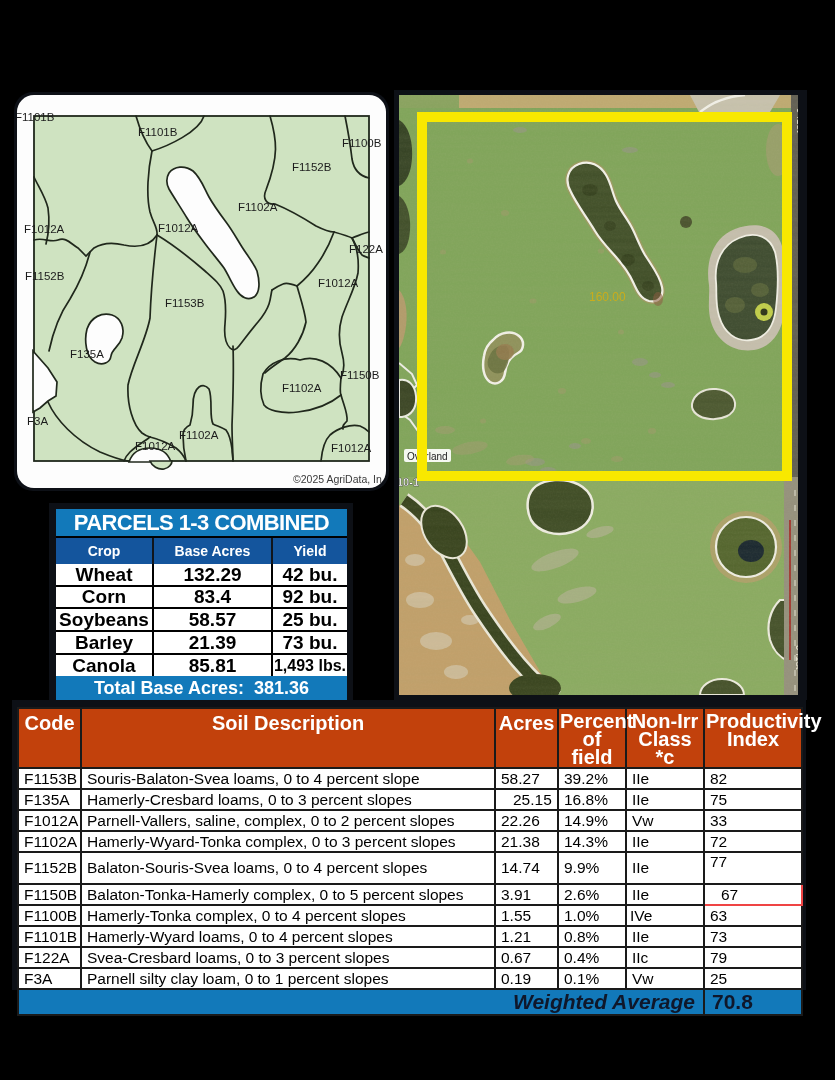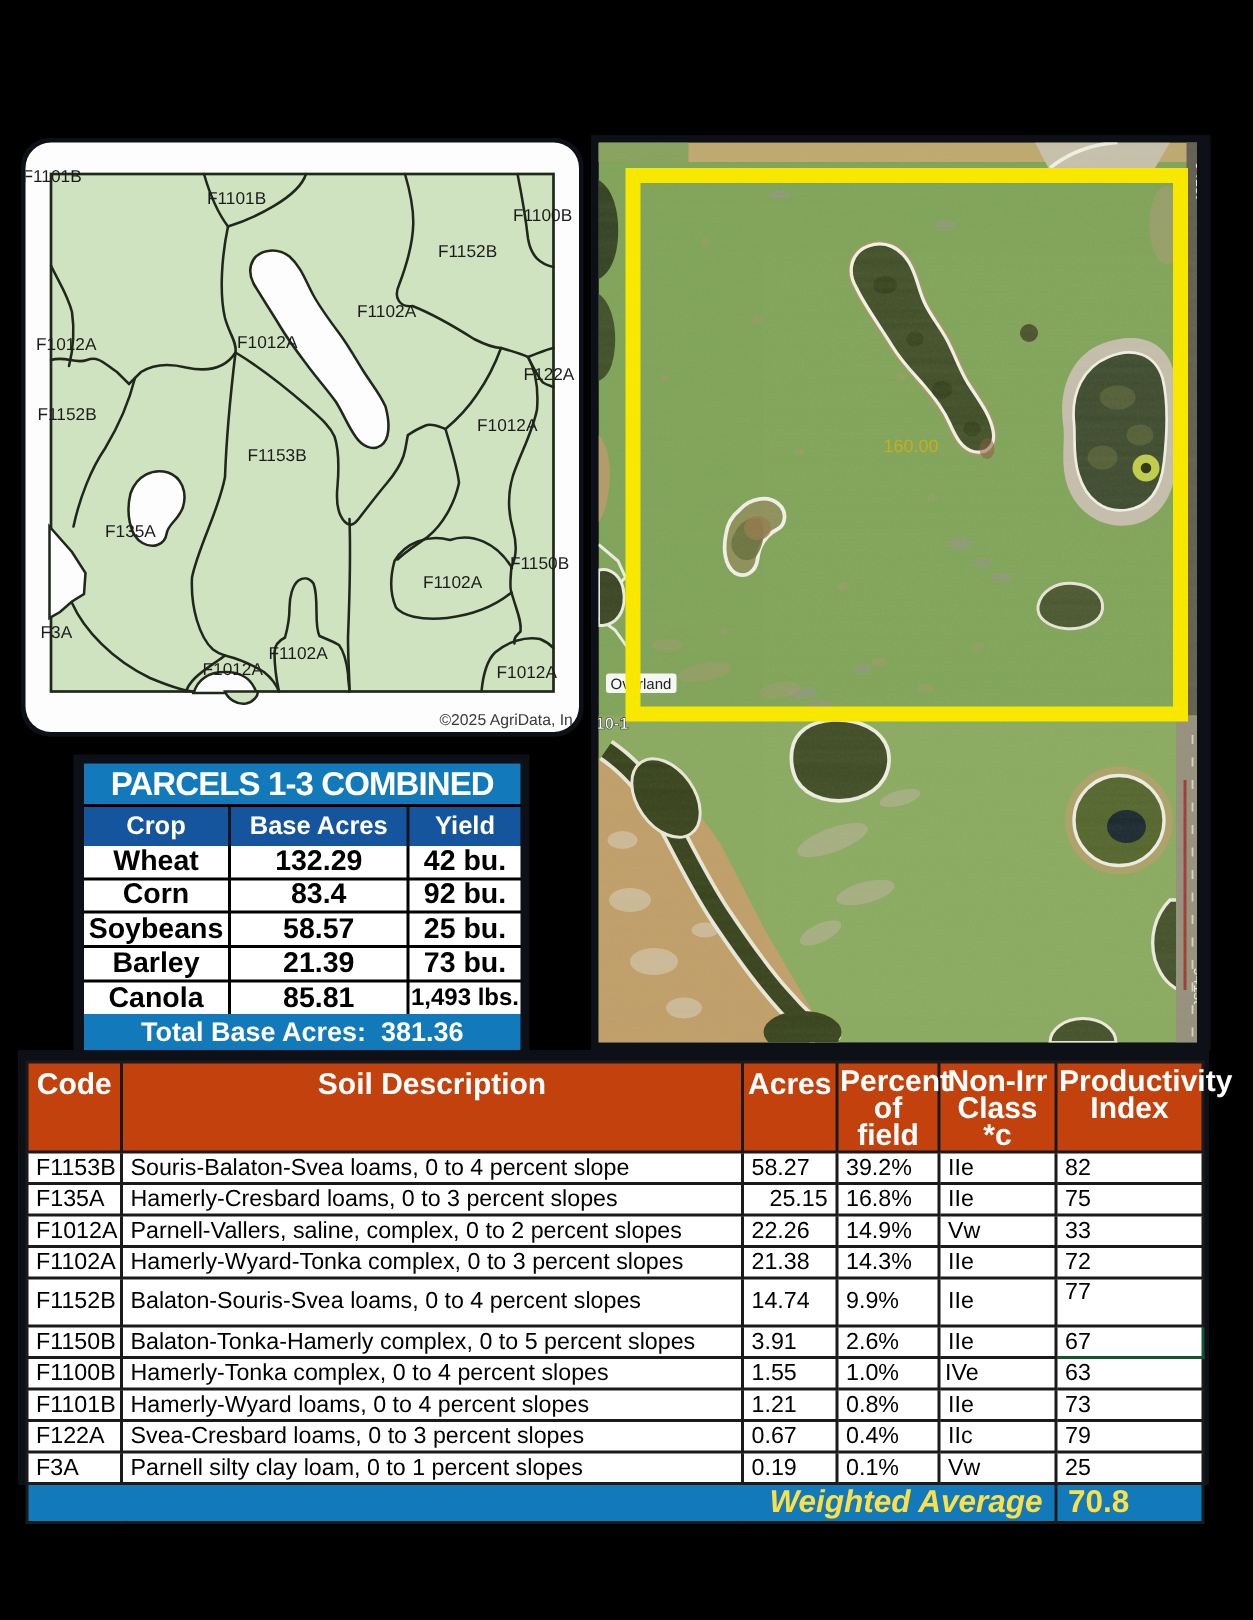--- a/index.html
+++ b/index.html
@@ -263,21 +263,21 @@
 
   <text x="796" y="645" font-size="10" fill="#e8e4d4" transform="rotate(90 796 645)">941st</text>
 </svg>
 
 <div class="abs" style="left:49px;top:503px;width:304px;height:203px;background:#0d1016;"></div>
 
 <div class="abs" style="left:56px;top:509px;width:291px;height:191px;background:#000;">
 
   <div class="abs" style="left:0;top:0;width:291px;height:27px;background:#1279ba;color:#fff;font-size:22px;font-weight:bold;text-align:center;line-height:27px;letter-spacing:-0.6px;">PARCELS 1-3 COMBINED</div>
 
-  <div class="abs" style="left:0;top:29px;width:291px;height:26px;background:#14559d;color:#fff;font-size:17px;font-weight:bold;">
+  <div class="abs" style="left:0;top:29px;width:291px;height:26px;background:#14559d;color:#fff;font-size:14px;font-weight:bold;">
     <div class="abs" style="left:0;top:0;width:96px;text-align:center;line-height:26px;">Crop</div>
     <div class="abs" style="left:96px;top:0;width:2px;height:26px;background:#10151c;"></div>
     <div class="abs" style="left:98px;top:0;width:117px;text-align:center;line-height:26px;">Base Acres</div>
     <div class="abs" style="left:215px;top:0;width:2px;height:26px;background:#10151c;"></div>
     <div class="abs" style="left:217px;top:0;width:74px;text-align:center;line-height:26px;">Yield</div>
   </div>
 
   <div class="abs" style="left:0;top:55px;width:291px;height:80px;font-size:19px;font-weight:bold;color:#000;">
 
     <div class="abs" style="left:0;top:0;width:96px;height:21px;background:#fff;text-align:center;line-height:21px;">Wheat</div>
@@ -370,21 +370,21 @@
     <td style="border:2px solid #1a1a1a;padding:0 0 0 5px;">IIe</td>
     <td style="border:2px solid #1a1a1a;padding:0 0 12px 5px;">77</td>
   </tr>
 
   <tr style="height:21px;background:#fff;font-size:15.5px;">
     <td style="border:2px solid #1a1a1a;padding:0 0 0 5px;">F1150B</td>
     <td style="border:2px solid #1a1a1a;padding:0 0 0 5px;">Balaton-Tonka-Hamerly complex, 0 to 5 percent slopes</td>
     <td style="border:2px solid #1a1a1a;padding:0 0 0 5px;">3.91</td>
     <td style="border:2px solid #1a1a1a;padding:0 0 0 5px;">2.6%</td>
     <td style="border:2px solid #1a1a1a;padding:0 0 0 5px;">IIe</td>
-    <td style="border:2px solid #14532d;padding:0 0 0 5px;">67</td>
+    <td style="border:2px solid #ef4444;padding:0 0 0 16px;">67</td>
   </tr>
 
   <tr style="height:21px;background:#fff;font-size:15.5px;">
     <td style="border:2px solid #1a1a1a;padding:0 0 0 5px;">F1100B</td>
     <td style="border:2px solid #1a1a1a;padding:0 0 0 5px;">Hamerly-Tonka complex, 0 to 4 percent slopes</td>
     <td style="border:2px solid #1a1a1a;padding:0 0 0 5px;">1.55</td>
     <td style="border:2px solid #1a1a1a;padding:0 0 0 5px;">1.0%</td>
     <td style="border:2px solid #1a1a1a;padding:0 0 0 3px;">IVe</td>
     <td style="border:2px solid #1a1a1a;padding:0 0 0 5px;">63</td>
   </tr>
@@ -409,18 +409,18 @@
 
   <tr style="height:21px;background:#fff;font-size:15.5px;">
     <td style="border:2px solid #1a1a1a;padding:0 0 0 5px;">F3A</td>
     <td style="border:2px solid #1a1a1a;padding:0 0 0 5px;">Parnell silty clay loam, 0 to 1 percent slopes</td>
     <td style="border:2px solid #1a1a1a;padding:0 0 0 5px;">0.19</td>
     <td style="border:2px solid #1a1a1a;padding:0 0 0 5px;">0.1%</td>
     <td style="border:2px solid #1a1a1a;padding:0 0 0 5px;">Vw</td>
     <td style="border:2px solid #1a1a1a;padding:0 0 0 5px;">25</td>
   </tr>
 
-  <tr style="height:26px;background:#1279ba;color:#fde047;">
+  <tr style="height:26px;background:#1279ba;color:#0f172a;">
     <td colspan="5" style="border:2px solid #1a1a1a;text-align:right;padding:0 8px 0 0;font-size:21px;font-weight:bold;font-style:italic;">Weighted Average</td>
     <td style="border:2px solid #1a1a1a;padding:0 0 0 7px;font-size:21px;font-weight:bold;">70.8</td>
   </tr>
 </tbody>
   </table>
 
 </body></html>

